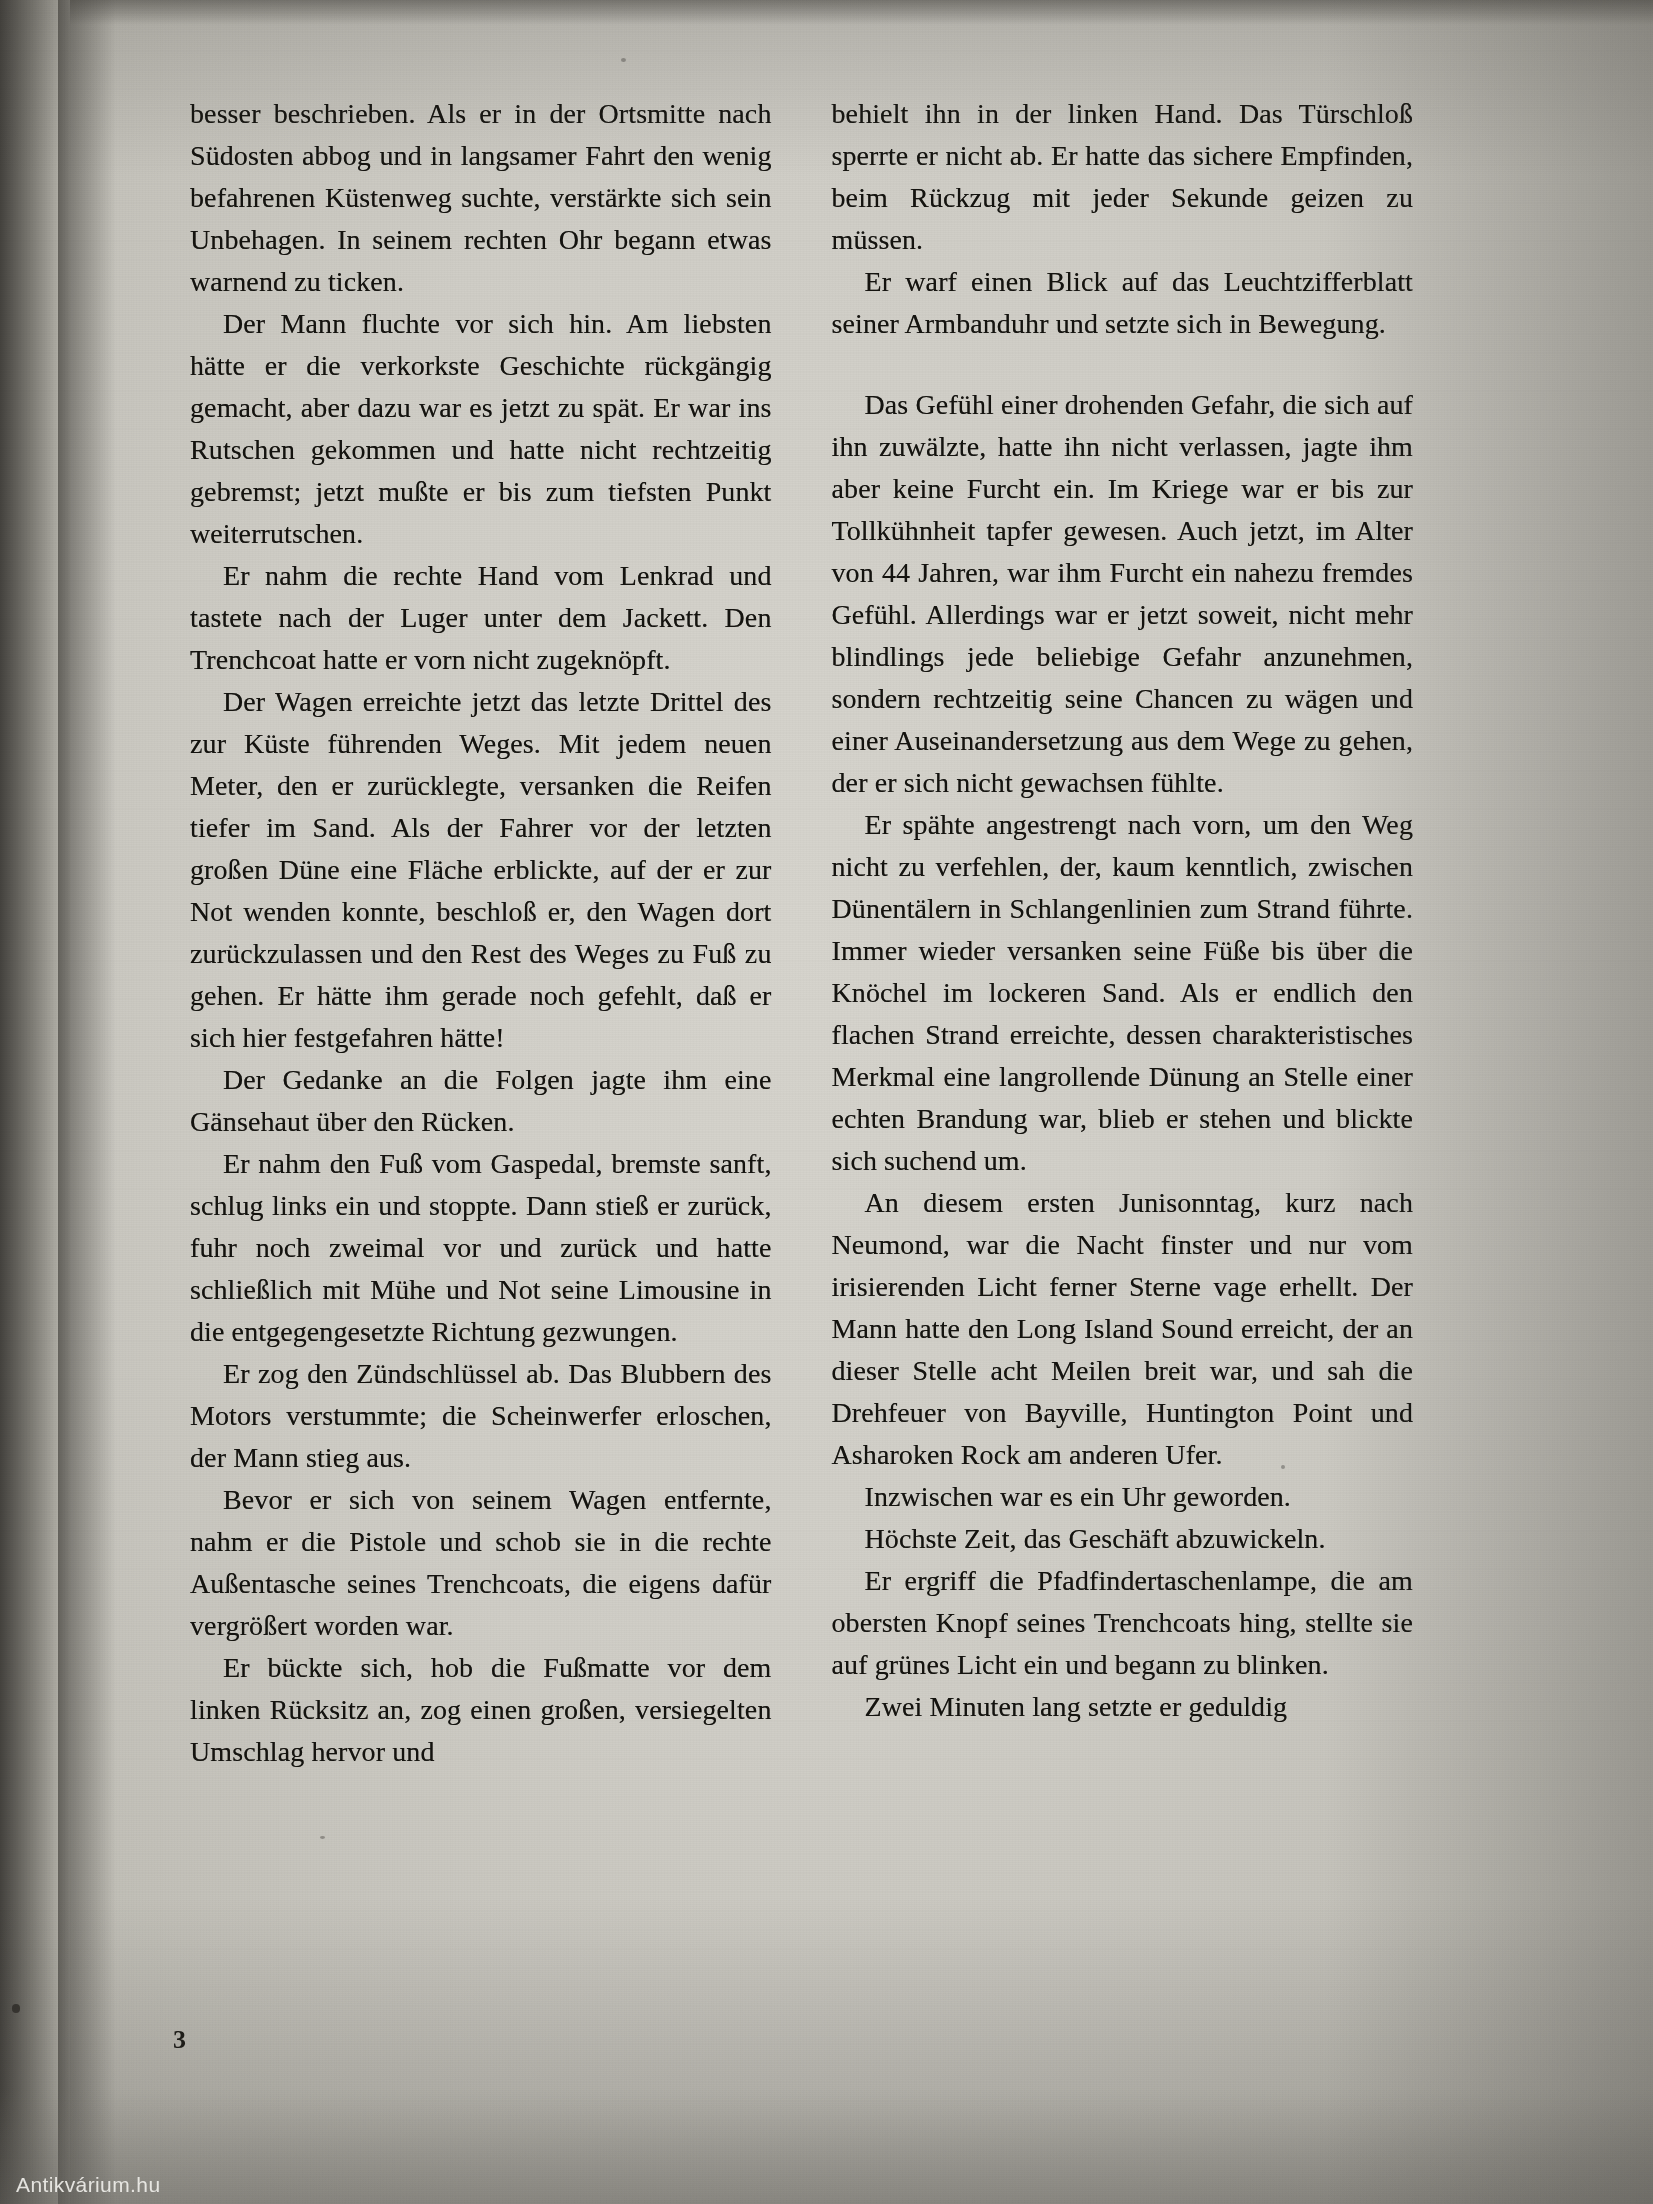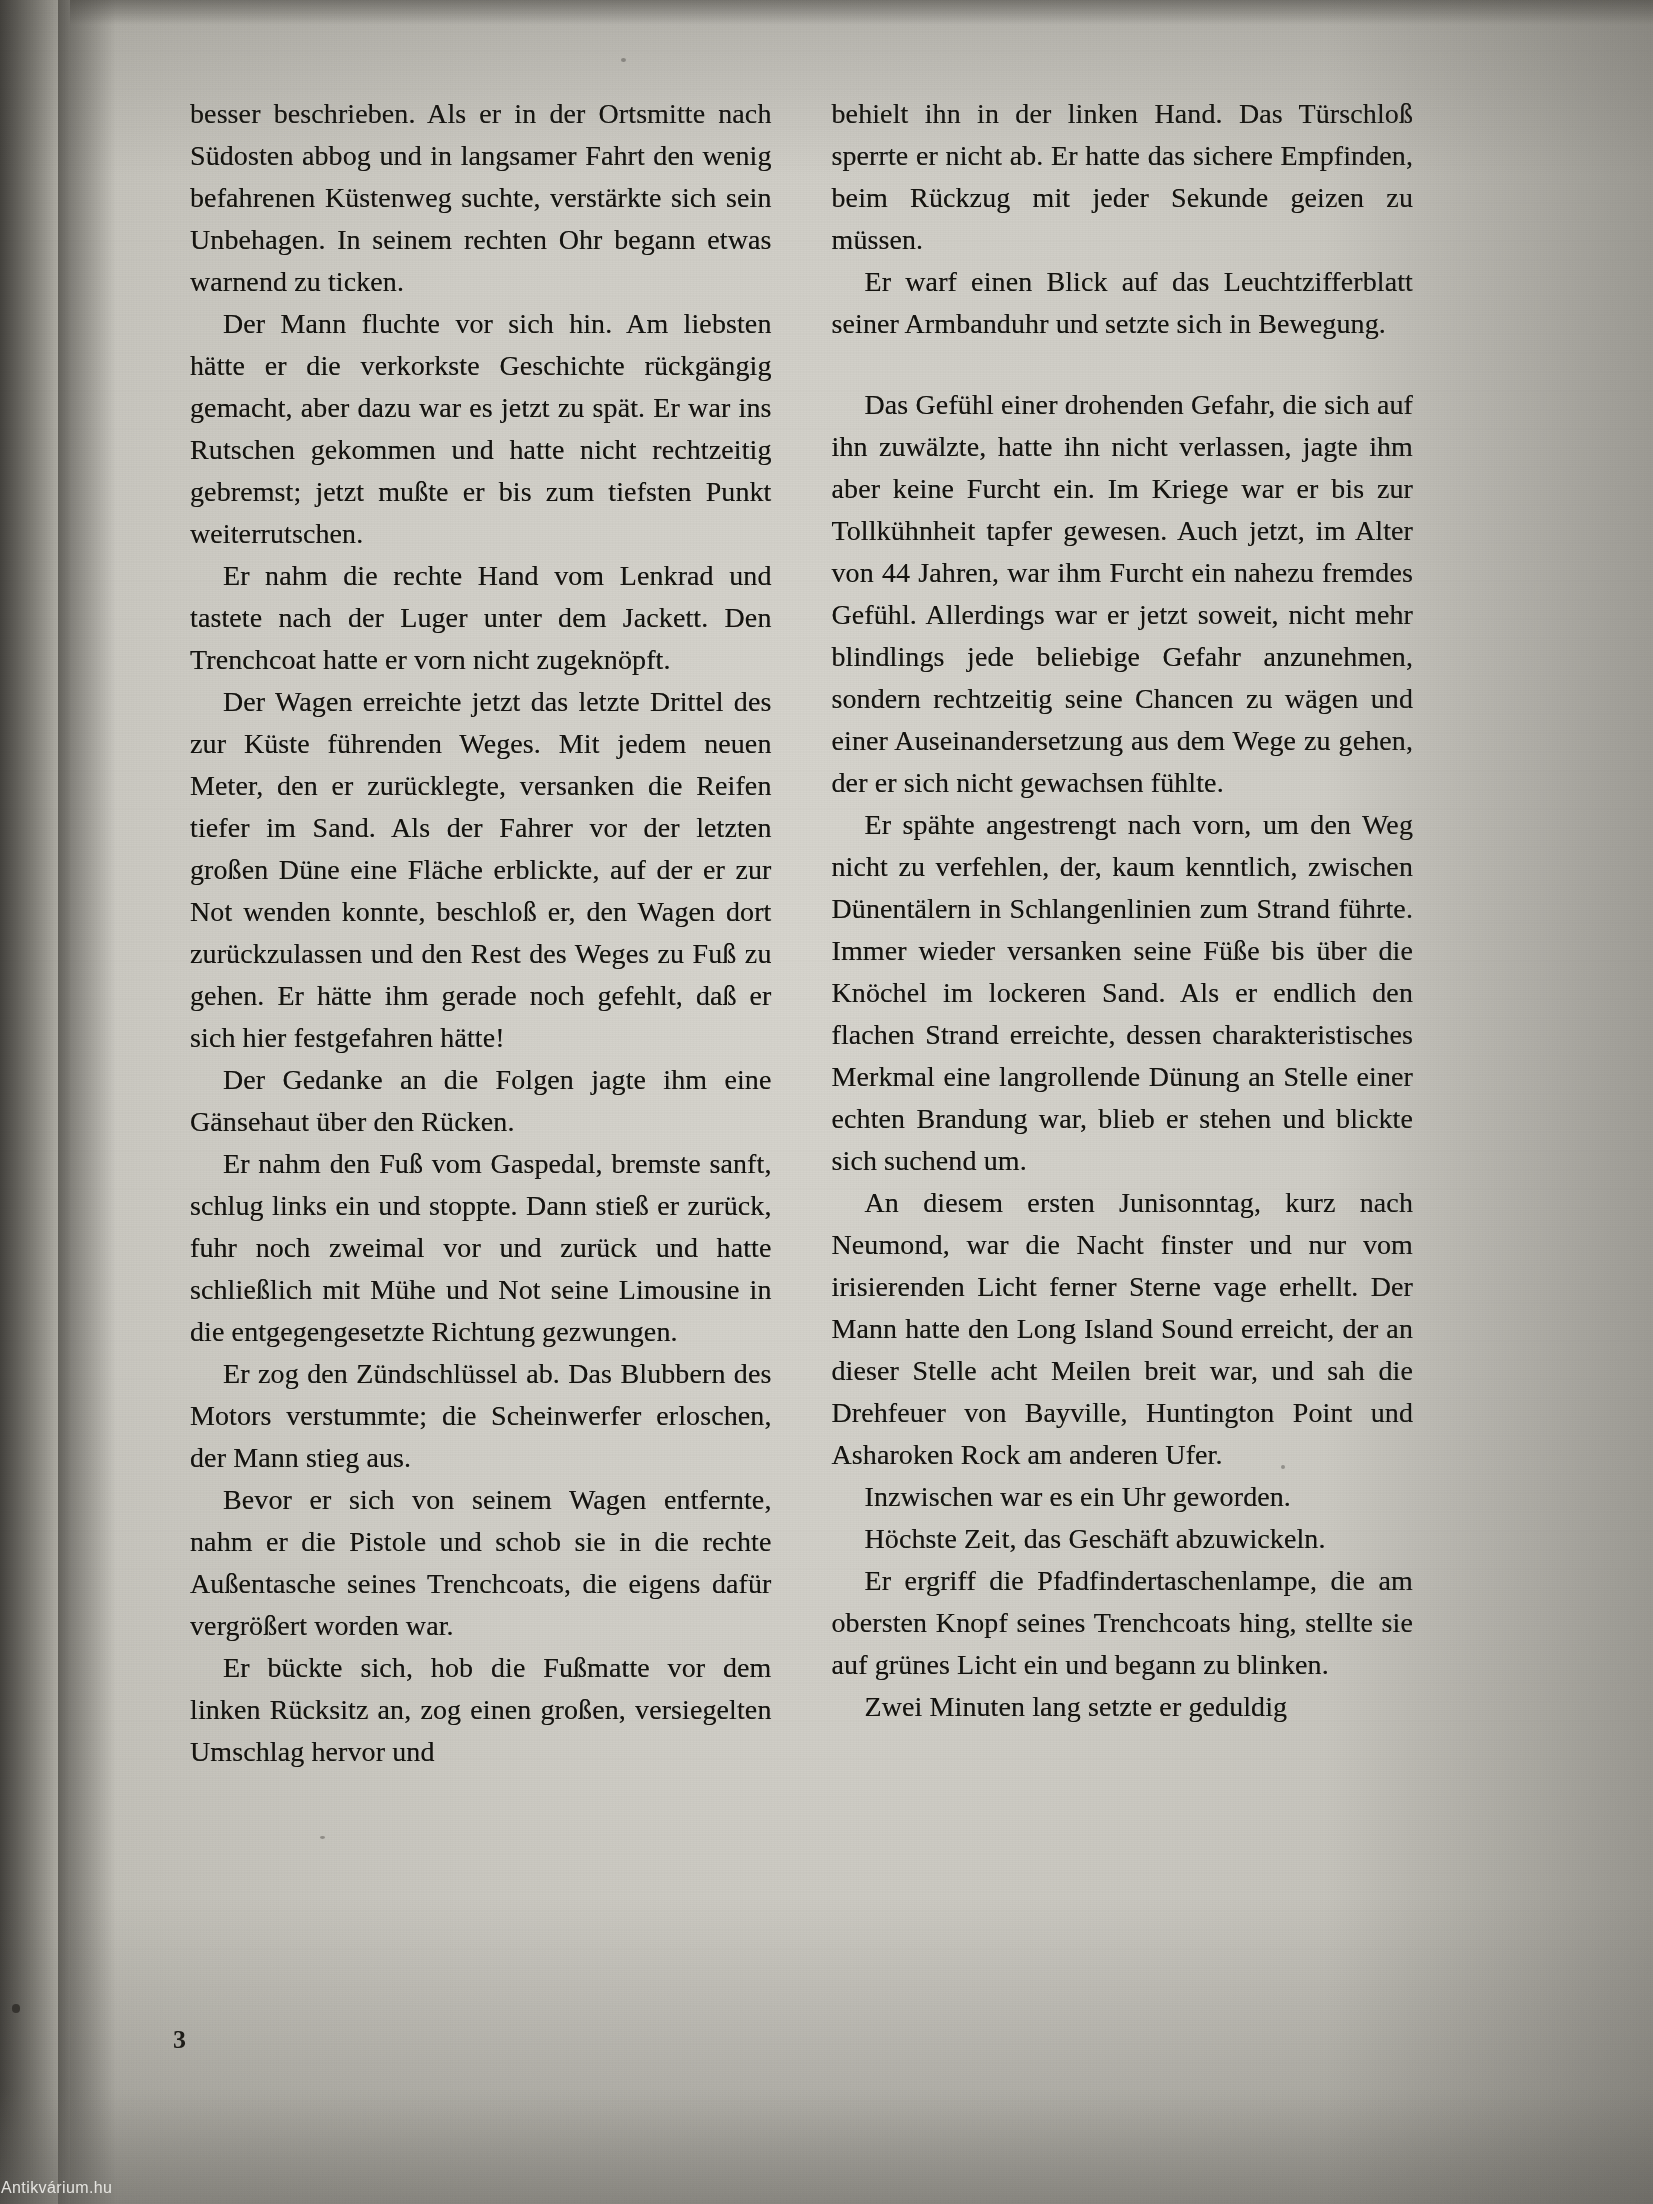--- a/index.html
+++ b/index.html
@@ -113,24 +113,24 @@
     position: absolute;
     left: 11.6px;
     bottom: 192px;
     width: 8.7px; height: 8.7px;
     border-radius: 50%;
     background: #2a2824;
     opacity: .8;
   }
   .watermark {
     position: absolute;
-    left: 1px;
+    left: 16px;
     bottom: 7.8px;
     font-family: "Liberation Sans", sans-serif;
-    font-size: 16px;
+    font-size: 21px;
     color: #efeeea;
     letter-spacing: 0.4px;
     opacity: .92;
   }
   
   .speck { position: absolute; background: rgba(40,38,34,.35); border-radius: 50%; }
 </style>
 </head>
 <body>
 

